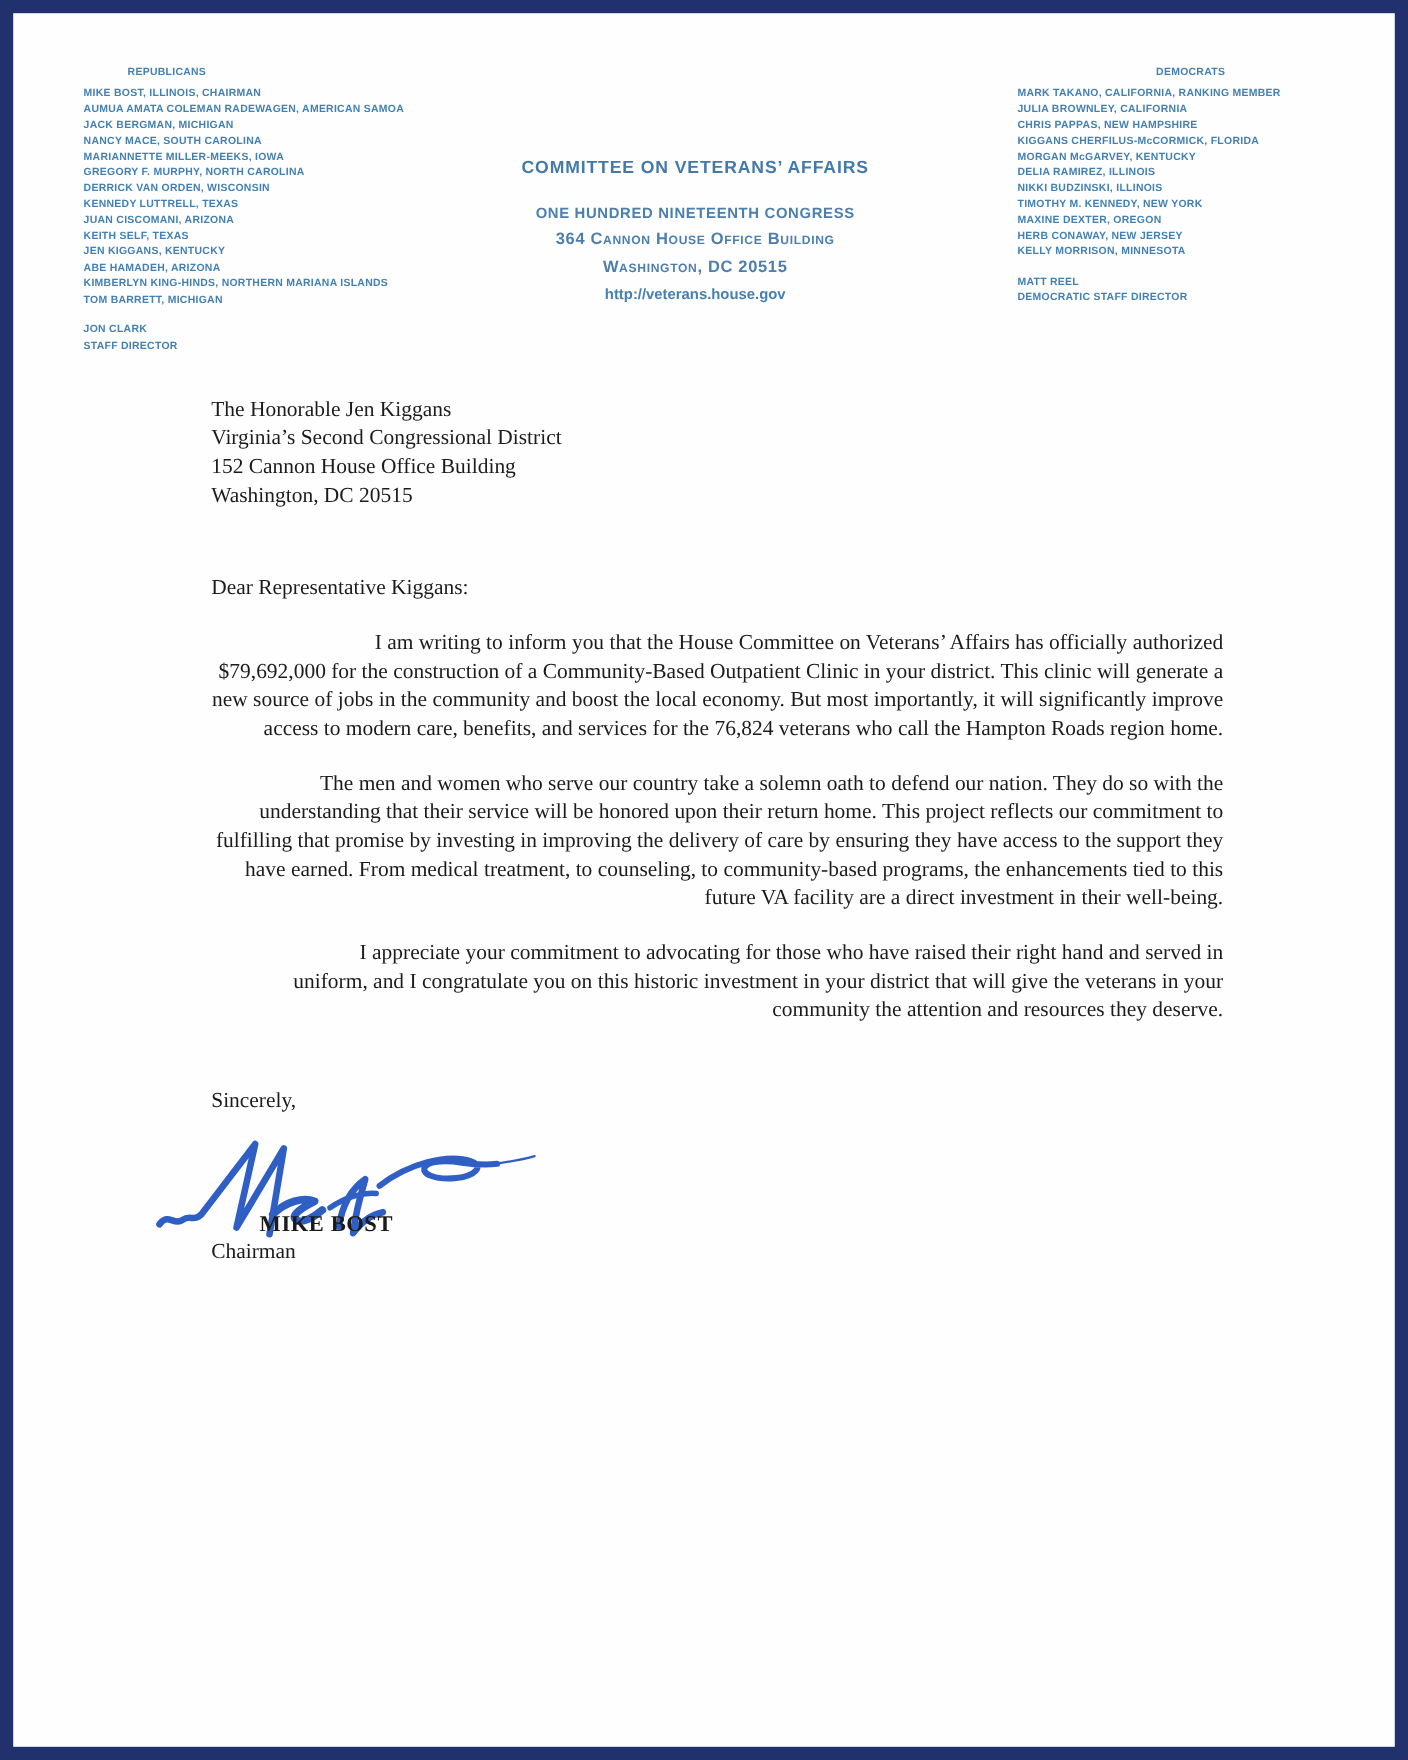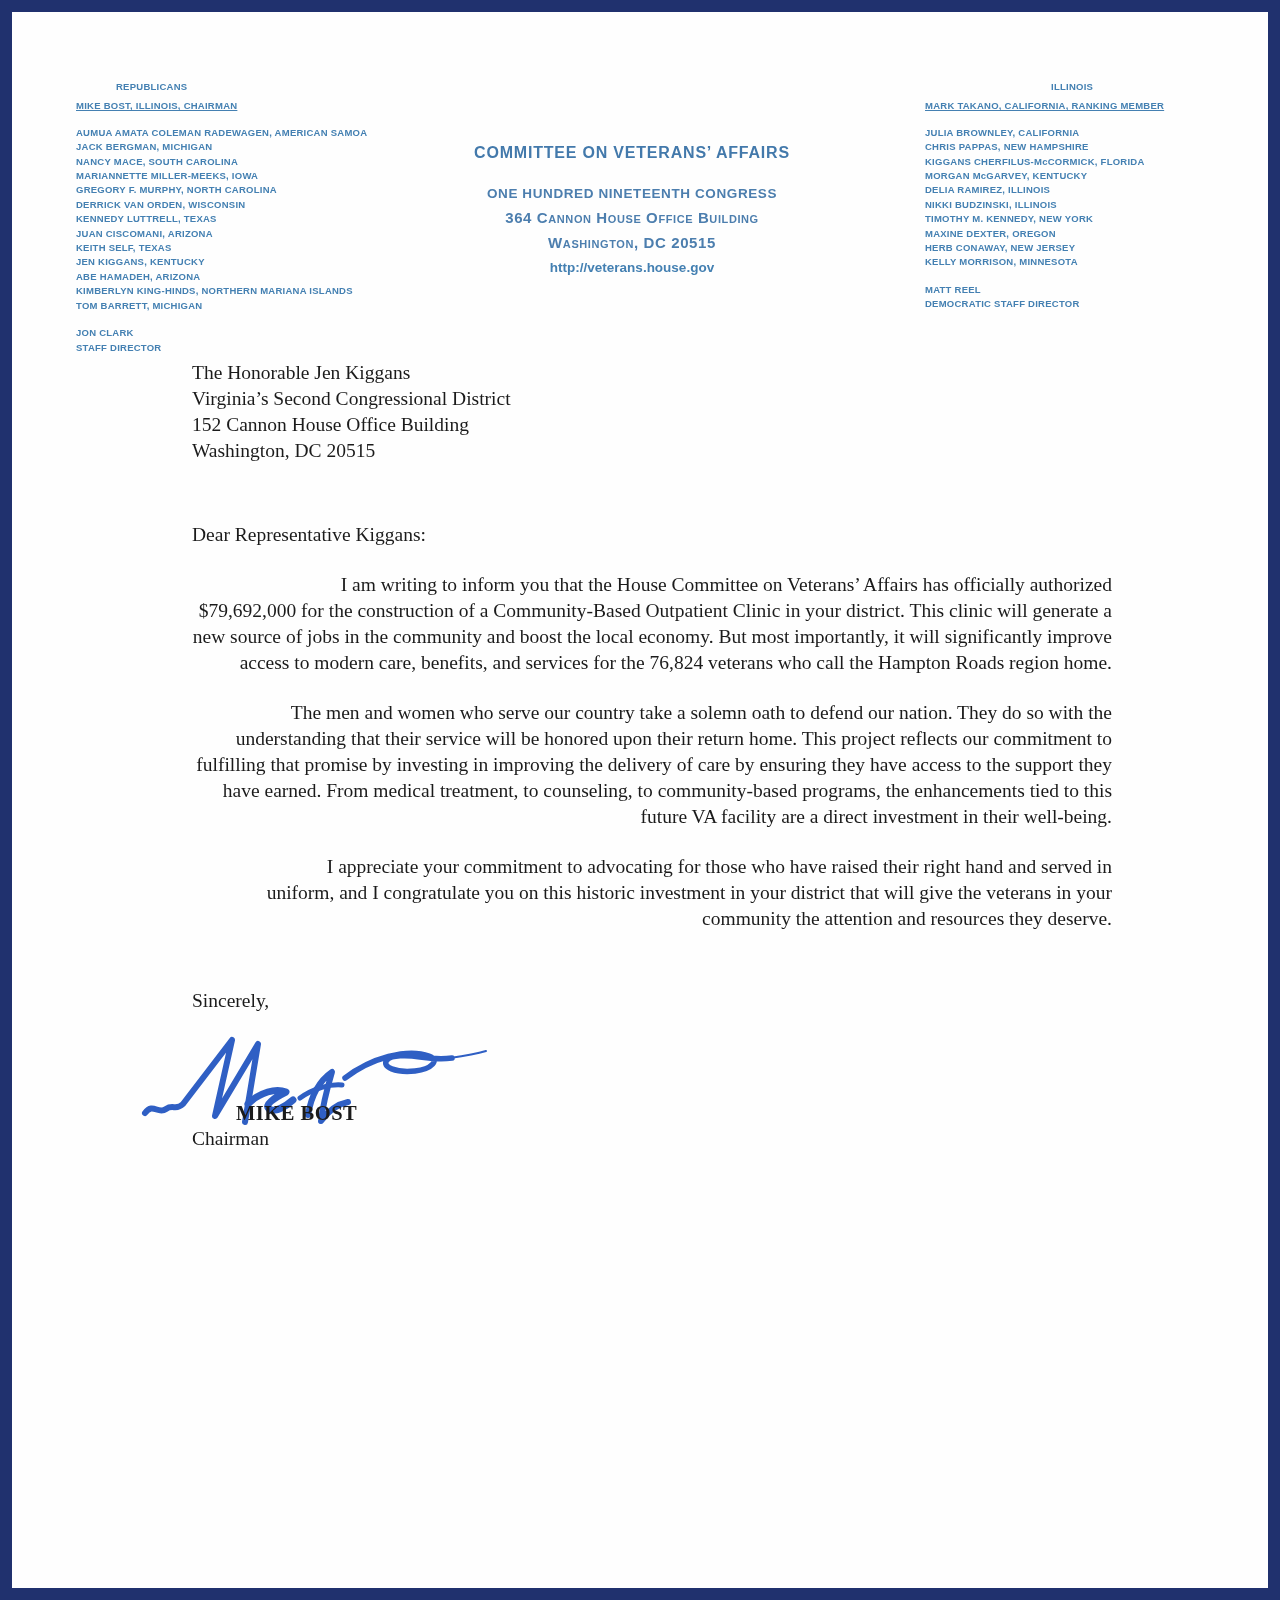--- a/index.html
+++ b/index.html
@@ -14,34 +14,34 @@
     height: 1600px;
     background: #fefefe;
     border: 12px solid #20316e;
     overflow: hidden;
     font-family: "Liberation Sans", sans-serif;
   }
 
   
   .col {
     position: absolute;
-    top: 68px;
+    top: 47px;
     color: #4480b2;
     font-family: "Liberation Sans", "DejaVu Sans", sans-serif;
     font-size: 9.5px;
     line-height: 14.4px;
     letter-spacing: 0.25px;
     font-weight: 600;
   }
   .col-left  { left: 64px;  width: 340px; }
   .col-right { left: 913px; width: 340px; }
   .col-header { margin-bottom: 5px; font-weight: 600; }
   .col-left  .col-header { padding-left: 40px; }
   .col-right .col-header { padding-left: 126px; }
-  .member.first { margin-bottom: 12px; text-decoration: underline; }
+  .member.first { margin-bottom: 0; }
   .staff-block { margin-top: 13px; }
 
   
   .col-center {
     position: absolute;
     left: 390px;
     top: 122px;
     width: 460px;
     text-align: center;
   }
@@ -154,21 +154,21 @@
 
   <div class="col-center">
     <div class="lh-committee">COMMITTEE ON VETERANS’ AFFAIRS</div>
     <div class="lh-congress">ONE HUNDRED NINETEENTH CONGRESS</div>
     <div class="lh-addr">364 Cannon House Office Building</div>
     <div class="lh-addr">Washington, DC 20515</div>
     <div class="lh-url">http://veterans.house.gov</div>
   </div>
 
   <div class="col col-right">
-    <div class="col-header">ILLINOIS</div>
+    <div class="col-header">DEMOCRATS</div>
     <div class="member first">MARK TAKANO, CALIFORNIA, RANKING MEMBER</div>
     <div class="member">JULIA BROWNLEY, CALIFORNIA</div>
     <div class="member">CHRIS PAPPAS, NEW HAMPSHIRE</div>
     <div class="member">KIGGANS CHERFILUS-McCORMICK, FLORIDA</div>
     <div class="member">MORGAN McGARVEY, KENTUCKY</div>
     <div class="member">DELIA RAMIREZ, ILLINOIS</div>
     <div class="member">NIKKI BUDZINSKI, ILLINOIS</div>
     <div class="member">TIMOTHY M. KENNEDY, NEW YORK</div>
     <div class="member">MAXINE DEXTER, OREGON</div>
     <div class="member">HERB CONAWAY, NEW JERSEY</div>

